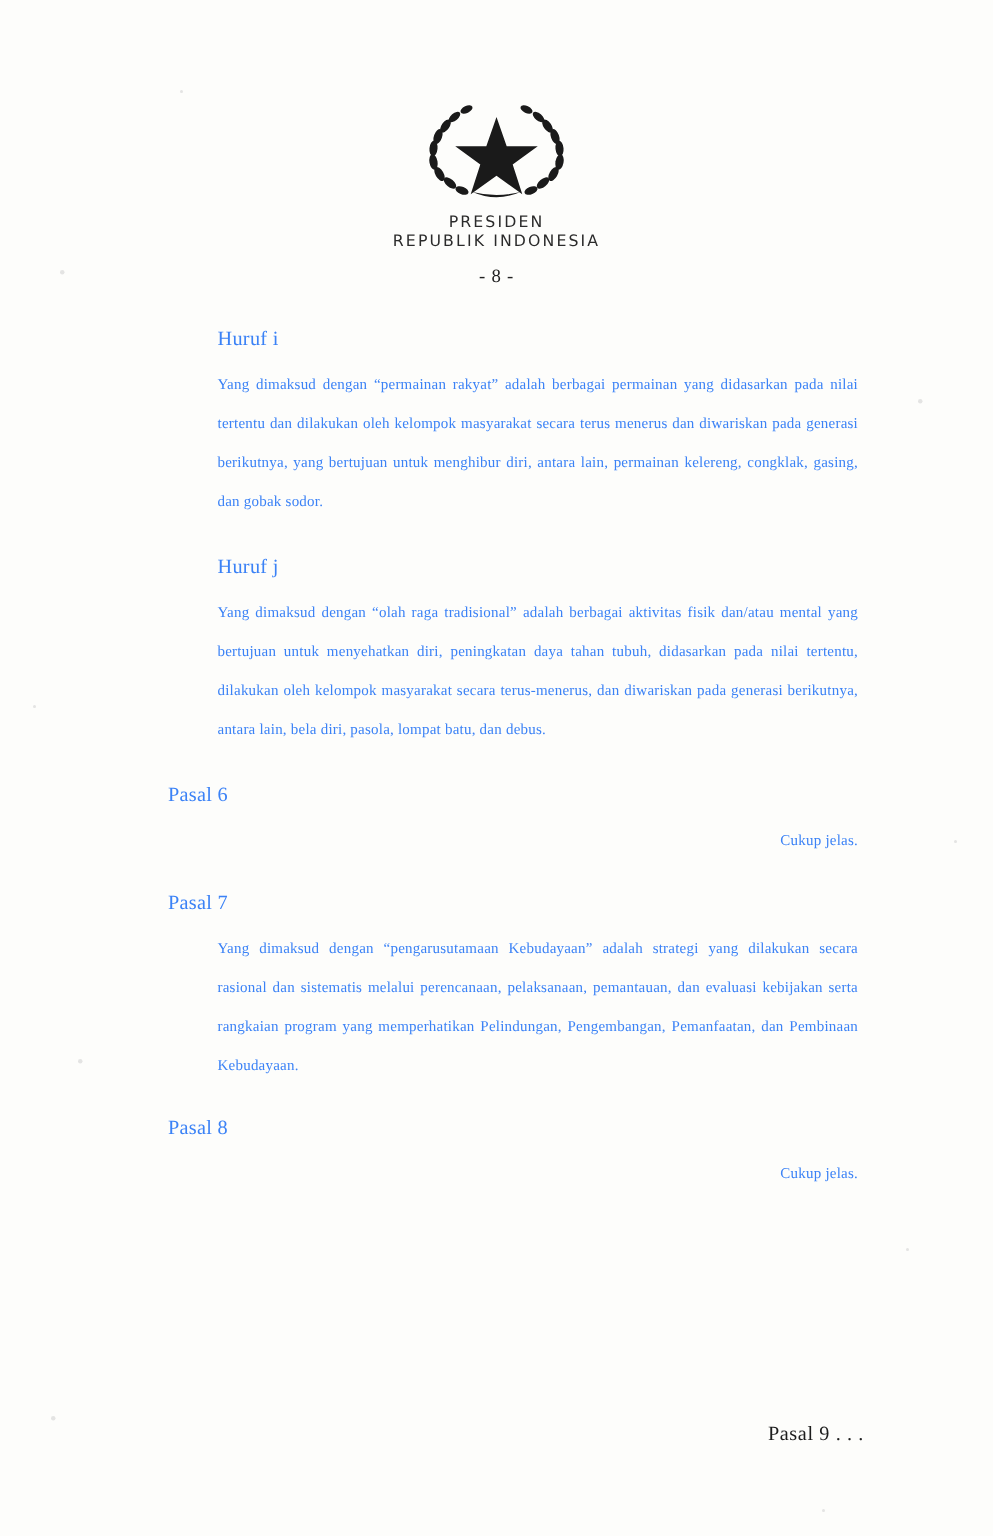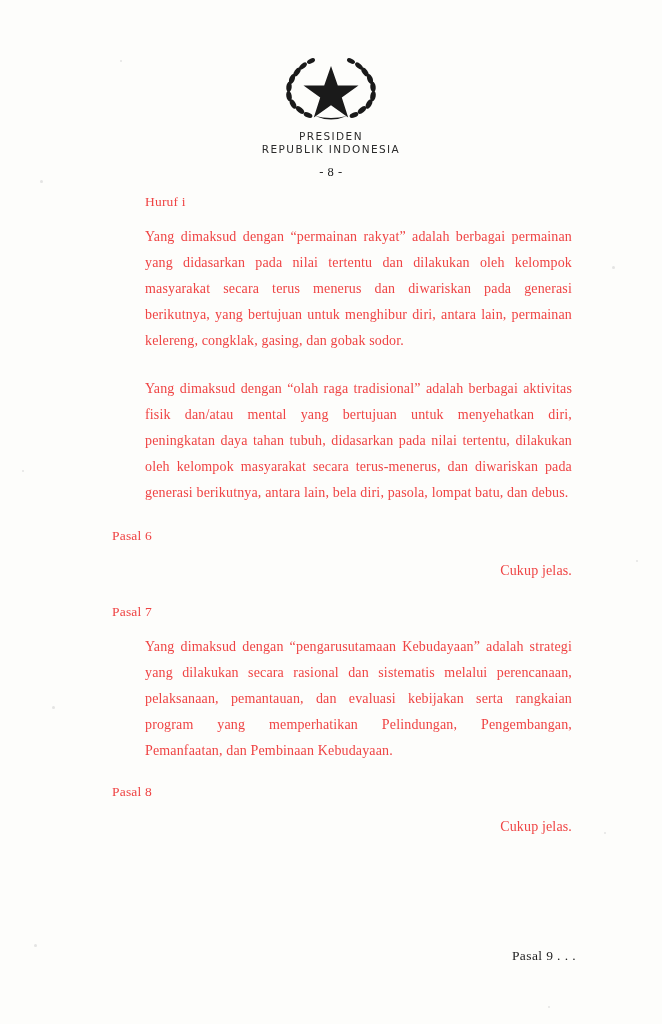--- a/index.html
+++ b/index.html
@@ -22,20 +22,21 @@
   
   .speck {
     position: absolute;
     background: #cfcfcf;
     border-radius: 50%;
     opacity: .55;
   }
   .header {
     text-align: center;
     padding-top: 52px;
+    margin-top: 12px;
   }
   .emblem {
     width: 108px;
     height: 72px;
     margin: 0 auto;
     position: relative;
   }
   .emblem svg { display: block; }
   .emblem-caption {
     margin-top: 6px;
@@ -47,36 +48,36 @@
   }
   .page-number {
     text-align: center;
     font-family: "Liberation Serif", serif;
     font-size: 12.5px;
     color: #222;
     margin-top: 9px;
     letter-spacing: .5px;
   }
   .content {
-    margin-top: 14px;
+    margin-top: 26px;
     padding: 0 90px 0 112px;
-    color: #ef4444;
+    color: #3b82f6;
   }
   .label {
     font-size: 13.5px;
     margin-left: 33px;
     margin-bottom: 4px;
     letter-spacing: .2px;
   }
   .label.outdent {
     margin-left: 0;
     font-family: Liberation Serif, serif;
   }
   .para {
-    font-size: 14px;
+    font-size: 10px;
     line-height: 26px;
     text-align: justify;
     margin-left: 33px;
     margin-bottom: 0;
     letter-spacing: .15px;
   }
   .block {
     margin-bottom: 22px;
   }
   .block.tight {
@@ -154,20 +155,21 @@
   </div>
 
   <div class="content">
 
     <div class="block">
       <div class="label">Huruf i</div>
       <p class="para">Yang dimaksud dengan “permainan rakyat” adalah berbagai permainan yang didasarkan pada nilai tertentu dan dilakukan oleh kelompok masyarakat secara terus menerus dan diwariskan pada generasi berikutnya, yang bertujuan untuk menghibur diri, antara lain, permainan kelereng, congklak, gasing, dan gobak sodor.</p>
     </div>
 
     <div class="block">
+      <div class="label">Huruf j</div>
       <p class="para">Yang dimaksud dengan “olah raga tradisional” adalah berbagai aktivitas fisik dan/atau mental yang bertujuan untuk menyehatkan diri, peningkatan daya tahan tubuh, didasarkan pada nilai tertentu, dilakukan oleh kelompok masyarakat secara terus-menerus, dan diwariskan pada generasi berikutnya, antara lain, bela diri, pasola, lompat batu, dan debus.</p>
     </div>
 
     <div class="block tight">
       <div class="label outdent">Pasal 6</div>
       <p class="para short">Cukup jelas.</p>
     </div>
 
     <div class="block tight">
       <div class="label outdent">Pasal 7</div>

